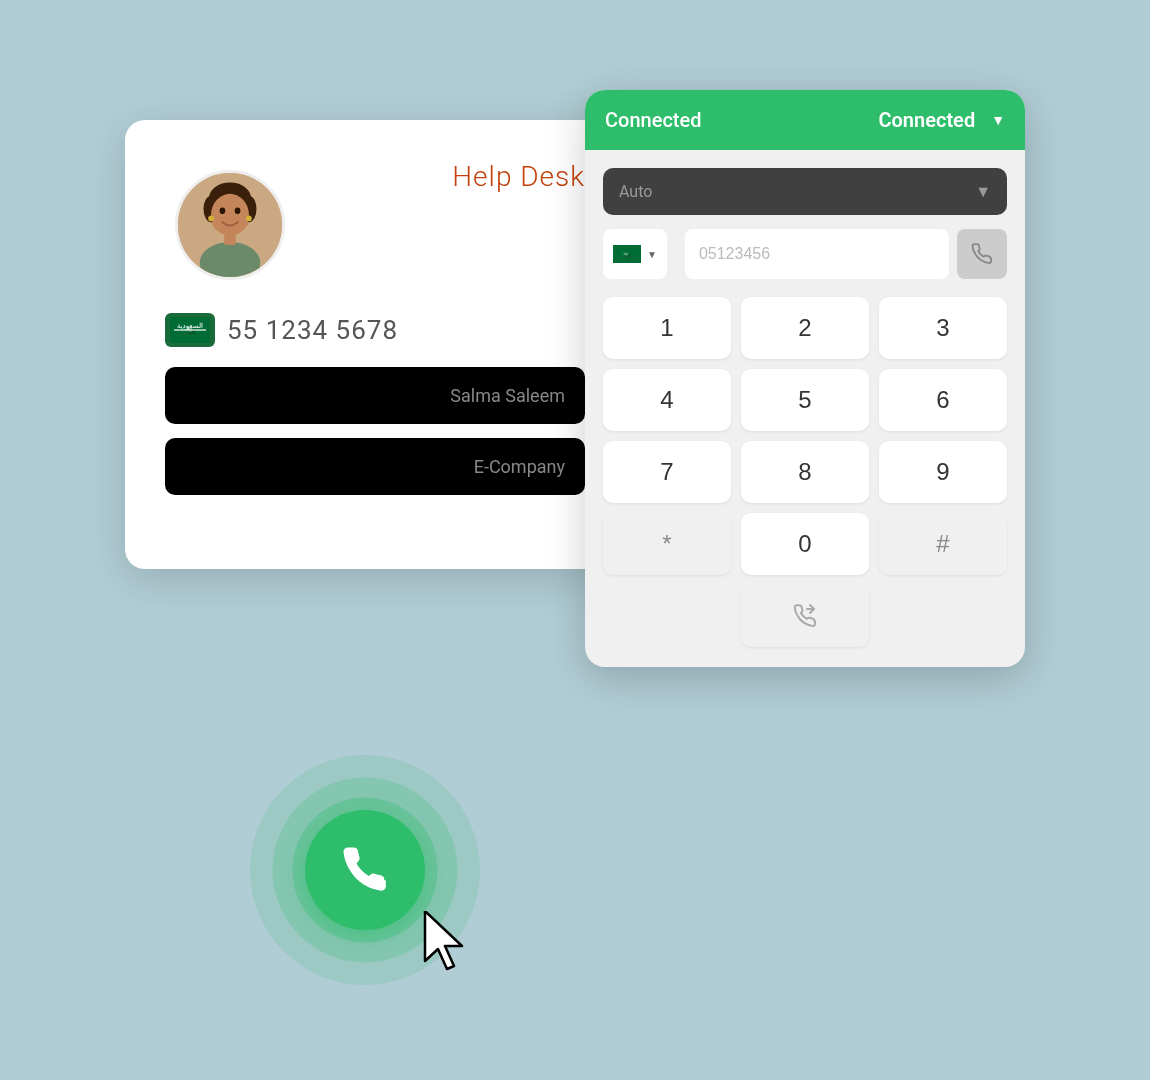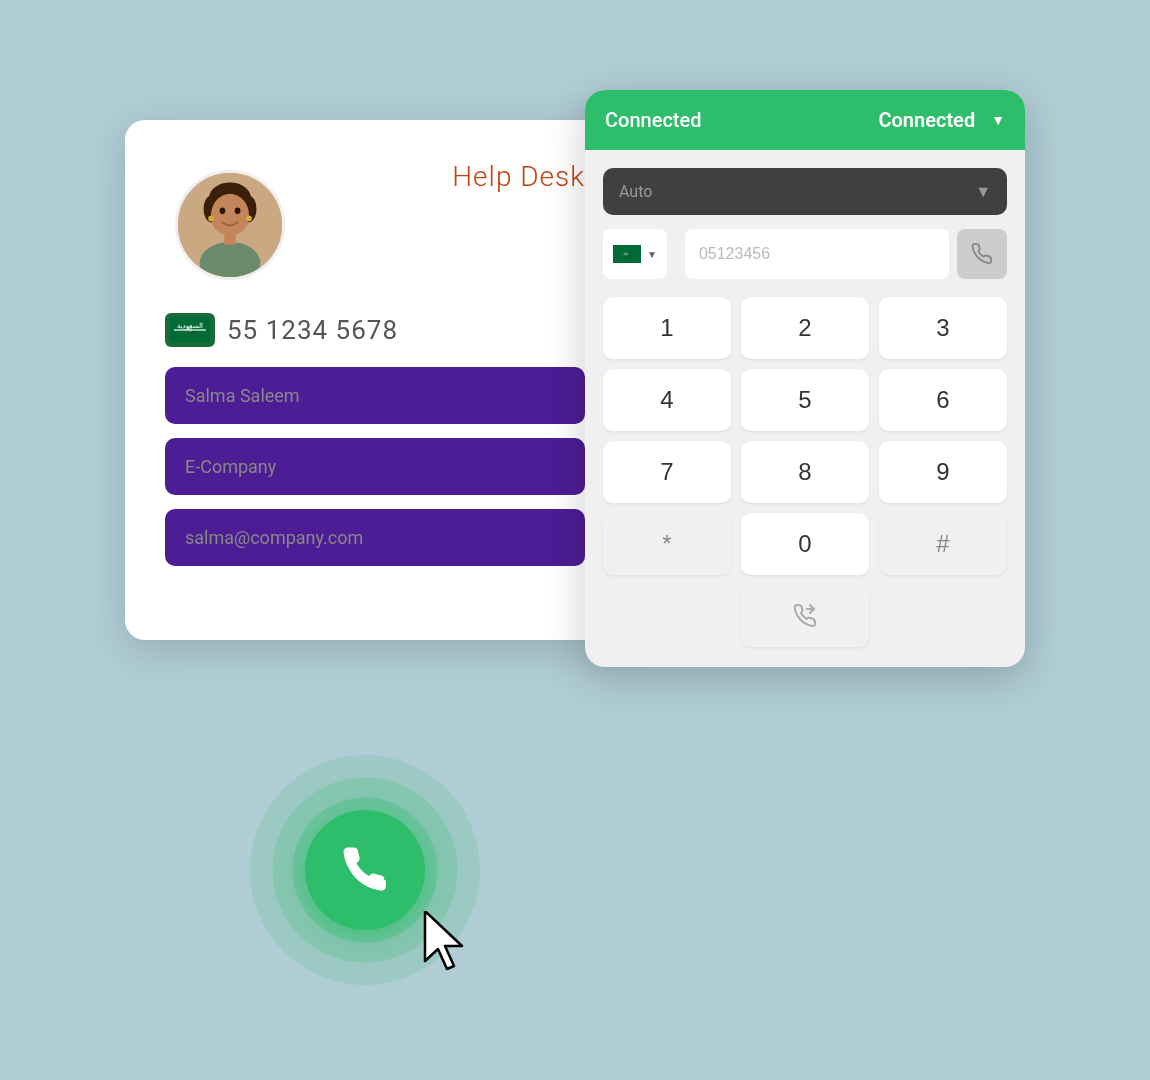--- a/index.html
+++ b/index.html
@@ -88,26 +88,27 @@
     }
 
     .phone-number {
       font-size: 26px;
       color: #555;
       font-weight: 400;
       letter-spacing: 1px;
     }
 
     .info-field {
-      background: #4c1d95;
+      background: #000000;
       border-radius: 10px;
       padding: 18px 20px;
       margin-bottom: 14px;
       font-size: 18px;
       color: #888;
+      text-align: right;
     }
 
     
     .right-card {
       position: absolute;
       top: 0px;
       right: 0px;
       width: 440px;
       background: #f0f0f0;
       border-radius: 20px;
@@ -353,23 +354,20 @@
     </div>
 
     <div class="info-field">
       <span>Salma Saleem</span>
     </div>
 
     <div class="info-field">
       <span>E-Company</span>
     </div>
 
-    <div class="info-field">
-      <span>salma@company.com</span>
-    </div>
   </div>
 
   <div class="right-card">
 
     <div class="dialer-header">
       <span class="connected-label">Connected</span>
       <span class="available-label">Connected</span>
       <span class="chevron-down">▼</span>
     </div>
 

